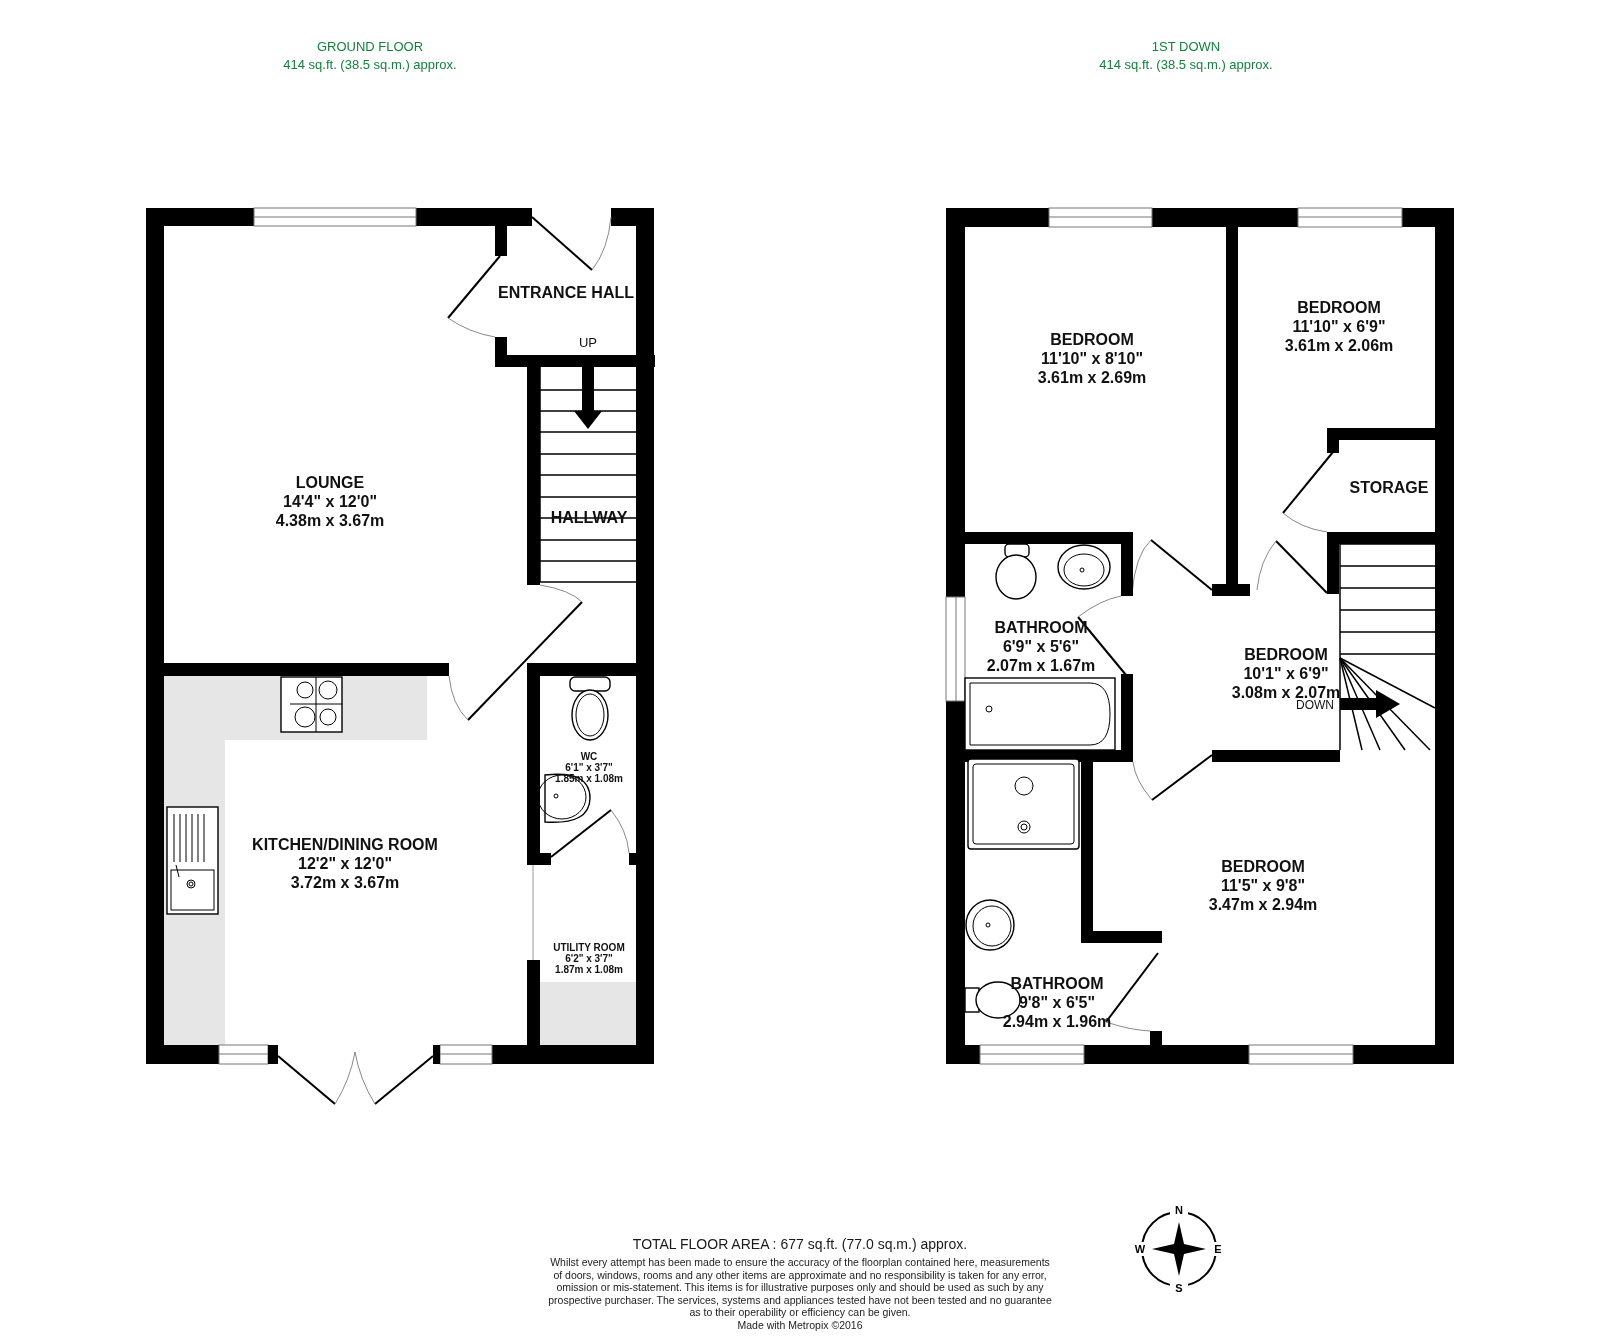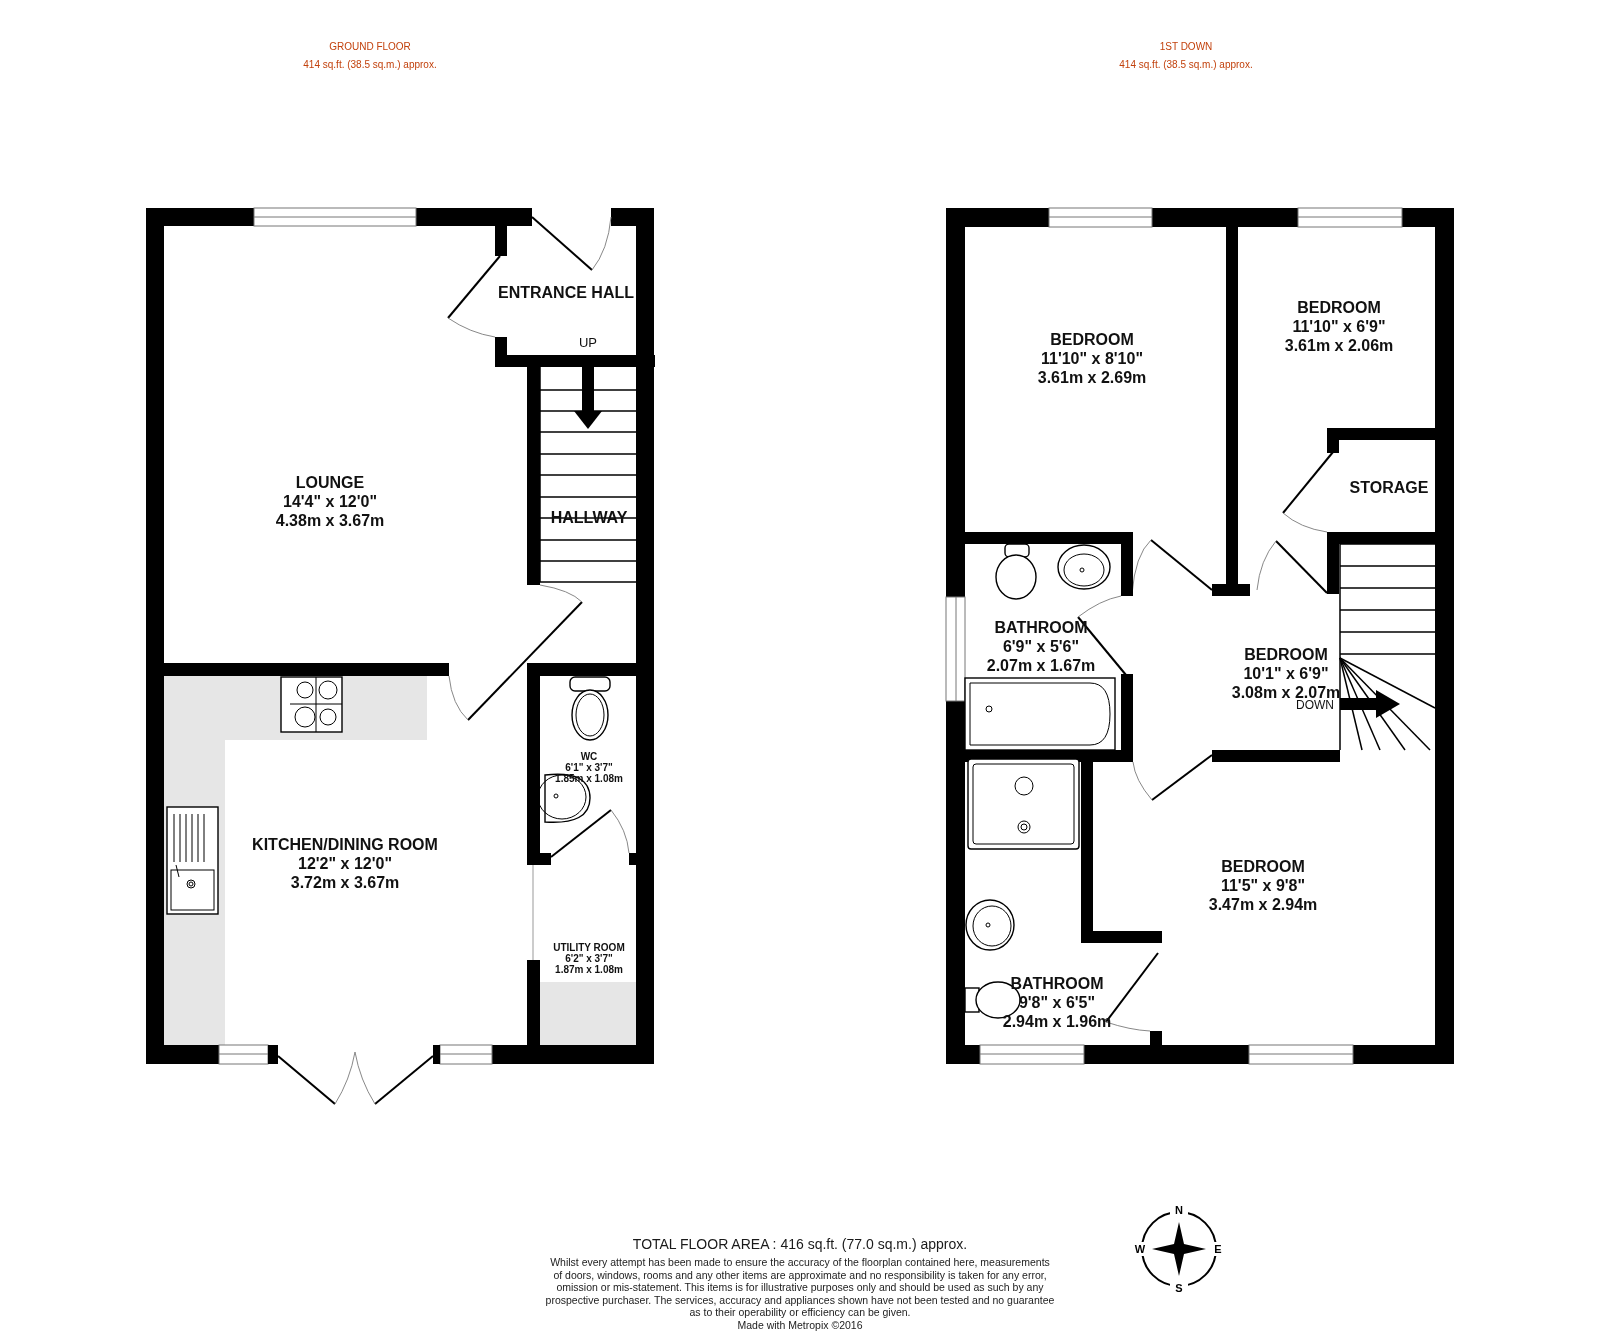--- a/index.html
+++ b/index.html
@@ -1,17 +1,17 @@
 <!DOCTYPE html>
 <html><head>
 <meta charset="utf-8">
 <style>
   html, body { margin: 0; padding: 0; background: #ffffff; }
   body { width: 1600px; height: 1336px; position: relative; overflow: hidden; font-family: "Liberation Sans", sans-serif; color: #111; }
-  .floor-head { position: absolute; text-align: center; font-size: 10px; line-height: 18px; color: #c2410c; }
+  .floor-head { position: absolute; text-align: center; font-size: 13px; line-height: 18px; color: #15803d; }
   .floor-head div { white-space: nowrap; }
   svg.plan { position: absolute; left: 0; top: 0; }
   .wall { fill: #000; }
   .win { fill: #fff; stroke: #777; stroke-width: 1; }
   .winline { stroke: #777; stroke-width: 1; }
   .door { stroke: #000; stroke-width: 2; fill: none; }
   .arc { stroke: #888; stroke-width: 1; fill: none; }
   .fix { stroke: #000; stroke-width: 1.4; fill: #fff; }
   .fixthin { stroke: #000; stroke-width: 1; fill: none; }
   .counter { fill: #e6e6e6; }
@@ -309,22 +309,22 @@
     <rect x="1210" y="1242" width="14" height="14" fill="#fff"></rect>
     <polygon fill="#000" points="1179,1222 1184,1244 1206,1249 1184,1254 1179,1276 1174,1254 1152,1249 1174,1244"></polygon>
     <text class="compass-letter" x="1179" y="1214">N</text>
     <text class="compass-letter" x="1218" y="1253">E</text>
     <text class="compass-letter" x="1179" y="1292">S</text>
     <text class="compass-letter" x="1140" y="1253">W</text>
   </g>
 </svg>
 
 <div class="footer">
-  <div class="total">TOTAL FLOOR AREA : 416 sq.ft. (77.0 sq.m.) approx.</div>
+  <div class="total">TOTAL FLOOR AREA : 677 sq.ft. (77.0 sq.m.) approx.</div>
   <div class="disc">
     <div>Whilst every attempt has been made to ensure the accuracy of the floorplan contained here, measurements</div>
     <div>of doors, windows, rooms and any other items are approximate and no responsibility is taken for any error,</div>
     <div>omission or mis-statement. This items is for illustrative purposes only and should be used as such by any</div>
-    <div>prospective purchaser. The services, accuracy and appliances shown have not been tested and no guarantee</div>
+    <div>prospective purchaser. The services, systems and appliances tested have not been tested and no guarantee</div>
     <div>as to their operability or efficiency can be given.</div>
     <div>Made with Metropix ©2016</div>
   </div>
 </div>
 
 </body></html>

